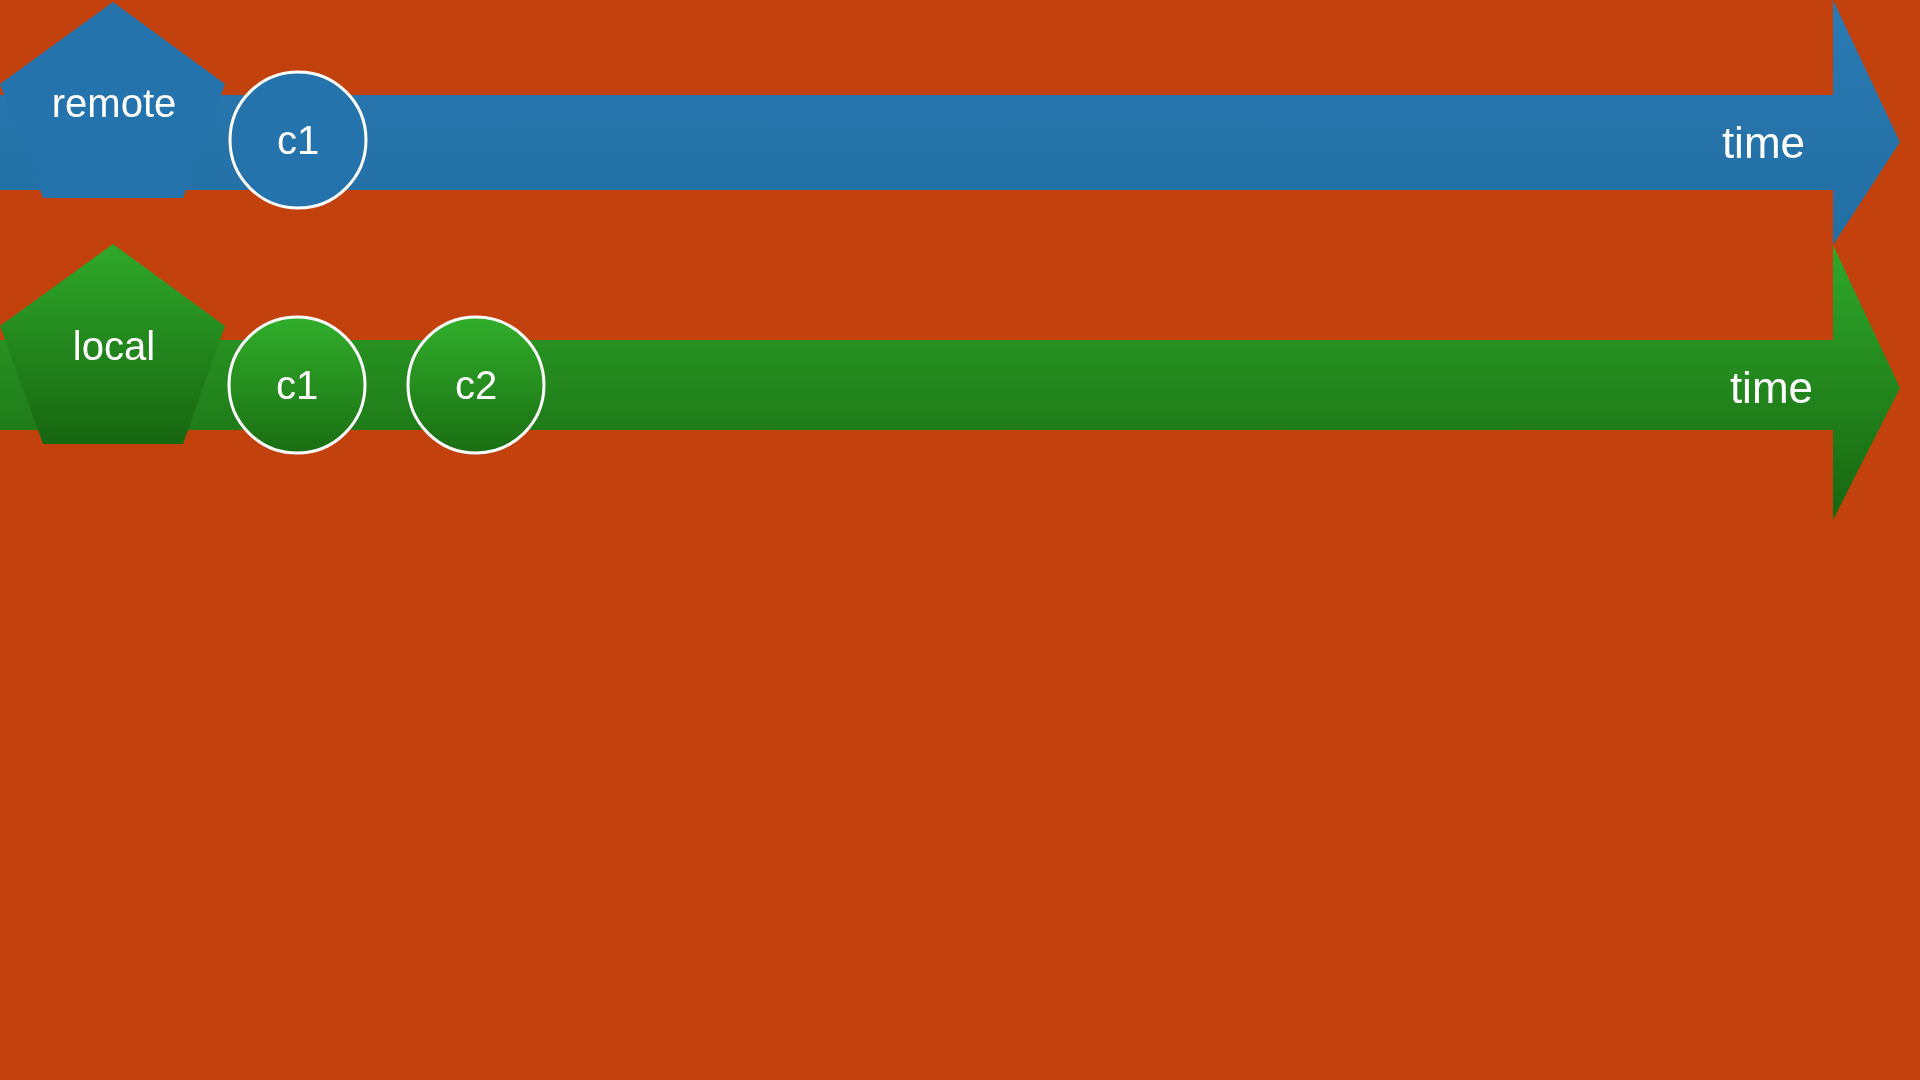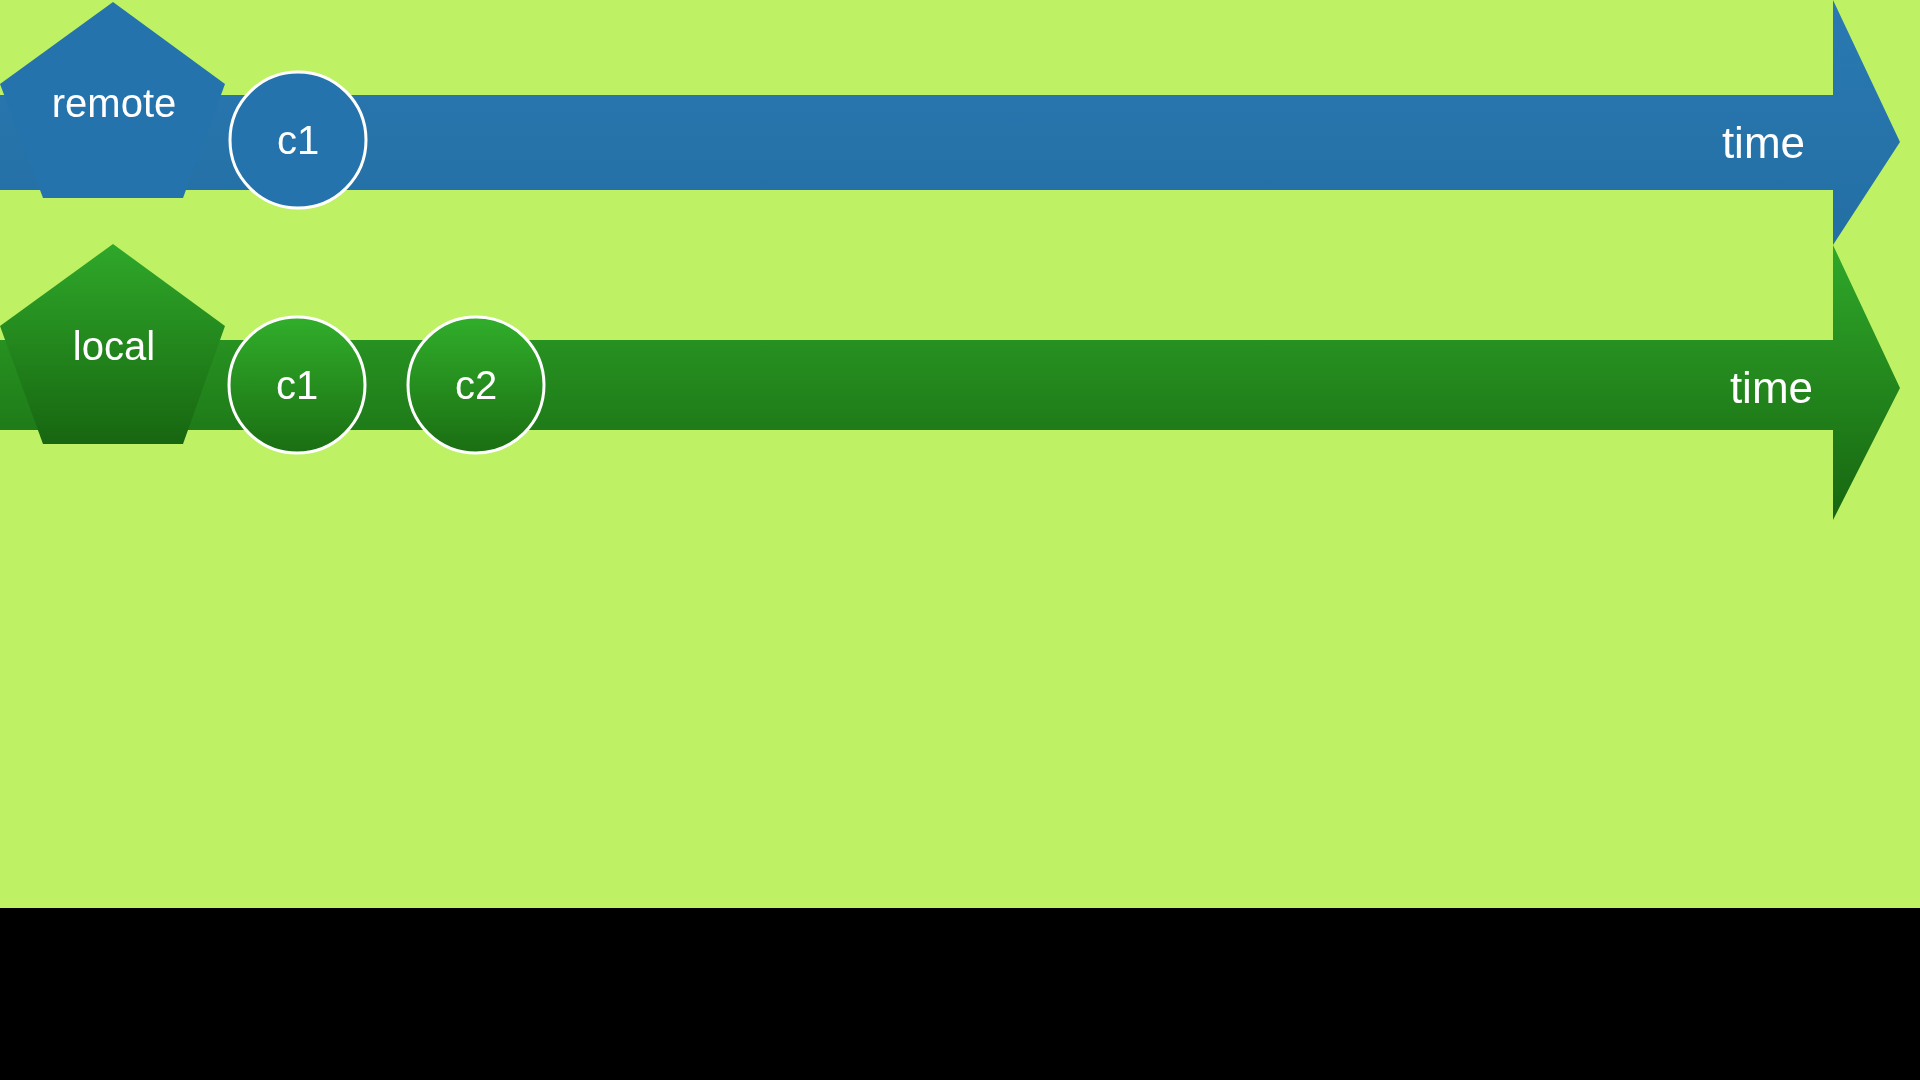--- a/index.html
+++ b/index.html
@@ -9,22 +9,22 @@
   }
   body {
     width: 1920px;
     height: 1080px;
     overflow: hidden;
     font-family: "Liberation Sans", sans-serif;
   }
   #stage {
     position: relative;
     width: 1920px;
-    height: 908px;
-    background: #bef264;
+    height: 1080px;
+    background: #c2410c;
   }
   #diagram-svg {
     position: absolute;
     top: 0;
     left: 0;
     width: 1920px;
     height: 1080px;
     display: block;
   }
   .branch-label {

